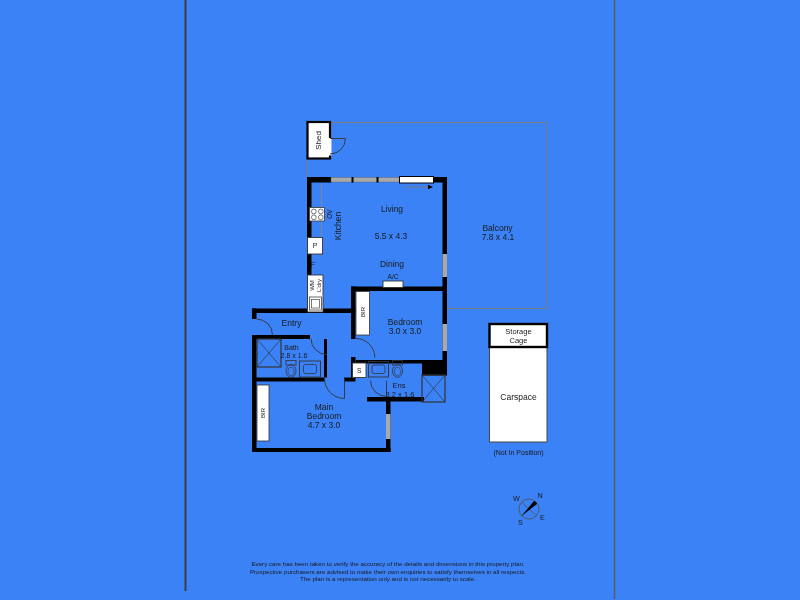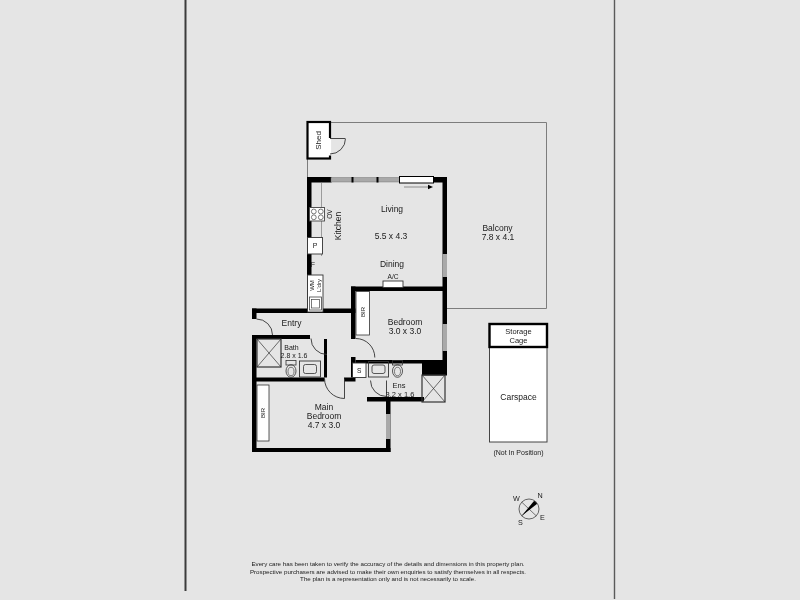--- a/index.html
+++ b/index.html
@@ -1,16 +1,16 @@
 <!DOCTYPE html>
 <html><head>
 <meta charset="utf-8">
 <style>
   html,body{margin:0;padding:0;background:#fff;}
-  #stage{position:relative;width:800px;height:600px;background:#e5e5e5;overflow:hidden;
+  #stage{position:relative;width:800px;height:600px;background:#3b82f6;overflow:hidden;
          font-family:"Liberation Sans", sans-serif;}
   svg{position:absolute;left:0;top:0;}
   text{fill:#1a1a1a;font-family:"Liberation Sans", sans-serif;}
 </style>
 </head>
 <body>
 
 <div id="stage">
 <svg width="800" height="600" viewBox="0 0 800 600">
 

